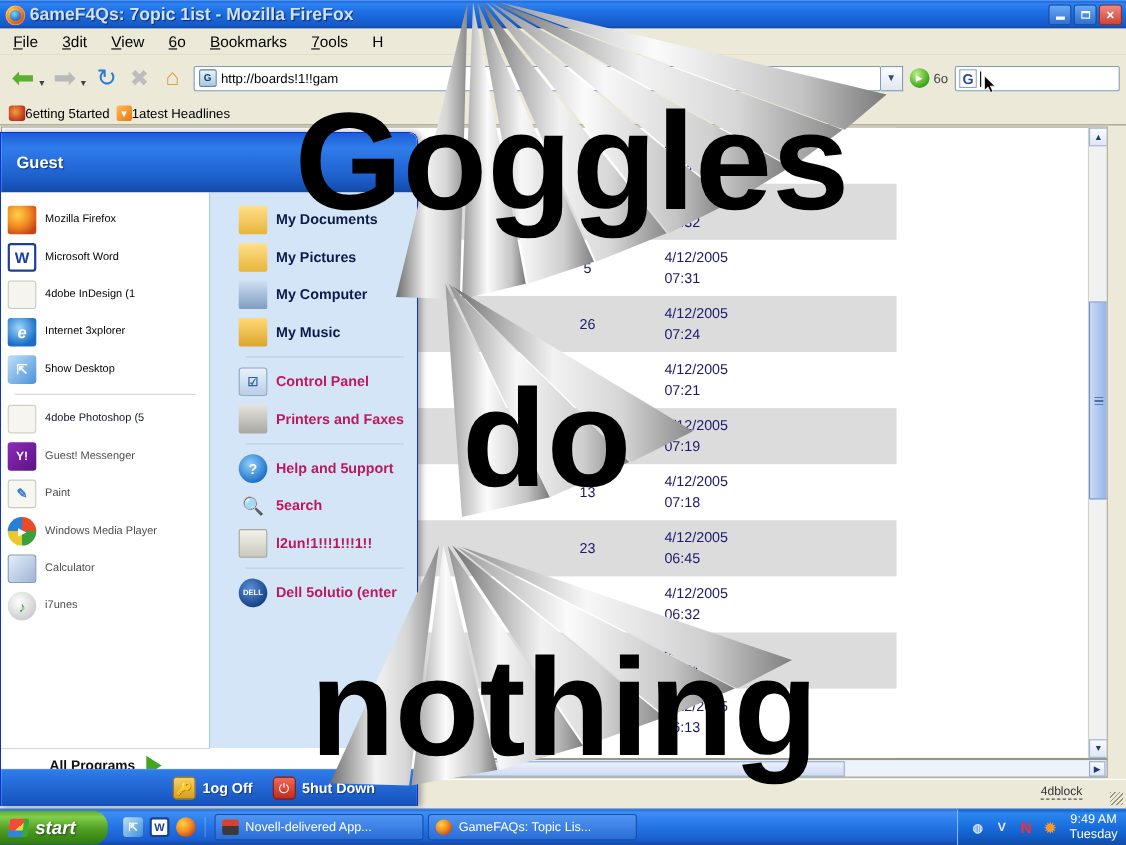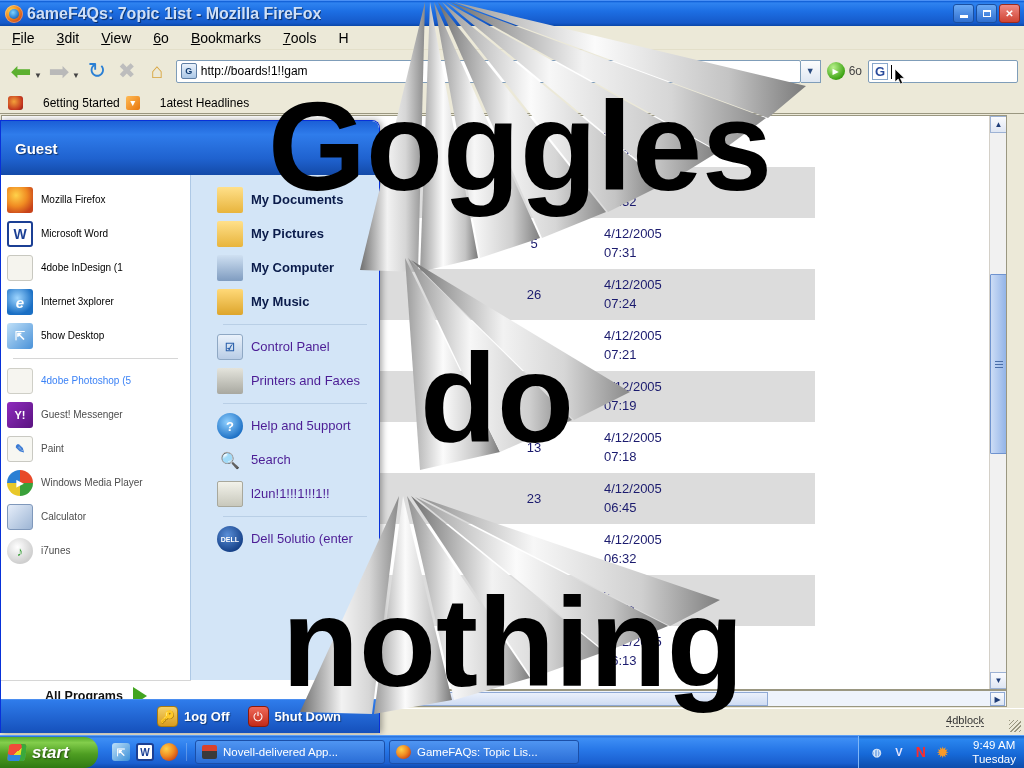--- a/index.html
+++ b/index.html
@@ -99,21 +99,21 @@
   #searchcursor{
     position:absolute;left:22px;top:4px;width:0;height:14px;border-left:1px solid #000;
   }
   .mousearrow{position:absolute;width:11px;height:16px;}
 
   
   #bkbar{
     position:absolute;left:0;top:92px;width:1024px;height:22px;background:#ece9d8;
     display:flex;align-items:center;padding-left:8px;gap:6px;border-bottom:1px solid #9a9781;
   }
-  #bkbar .bk{display:flex;gap:20px;font-size:12px;color:#000;}
+  #bkbar .bk{display:flex;gap:0;font-size:12px;color:#000;}
   .icon-fox{width:15px;height:14px;border-radius:3px;
     background:radial-gradient(circle at 40% 40%,#f3a13a,#c2331d 70%,#7d1f12);}
   .icon-rss{width:14px;height:14px;border-radius:2px;
     background:linear-gradient(135deg,#ffbb55,#e8760d);
     color:#fff;font-size:10px;display:flex;align-items:center;justify-content:center;}
 
   
   #viewport{
     position:absolute;left:1px;top:115px;width:1006px;height:575px;
     background:#fff;border:1px solid #9a9781;overflow:hidden;
@@ -195,21 +195,21 @@
     display:flex;align-items:center;padding-left:14px;
     border-top-right-radius:7px;
   }
   #sm-user{color:#fff;font-size:15px;font-weight:bold;text-shadow:1px 1px 1px rgba(0,0,0,.5);}
   #sm-body{display:flex;height:505px;}
   #sm-left{width:190px;background:#fff;padding-top:8px;}
   #sm-right{width:190px;background:#d3e5f7;padding-top:8px;border-left:1px solid #aec9e6;padding-left:20px;}
   .sm-item{display:flex;align-items:center;gap:8px;padding:4px 6px;min-height:32px;}
   .sm-item .lbl{font-size:10px;color:#000;line-height:1.12;}
   #sm-right .sm-item .lbl{font-size:13px;color:#0a1b4a;font-weight:bold;}
-  #sm-right .sm-item.plain .lbl{font-weight:normal;color:#4c1d95;}
+  #sm-right .sm-item.plain .lbl{font-weight:bold;color:#be185d;}
   .sm-ico{width:26px;height:26px;flex:none;border-radius:3px;display:flex;align-items:center;
     justify-content:center;font-size:13px;color:#fff;font-weight:bold;}
   .sm-sep{height:1px;background:#b9cfe6;margin:5px 12px;}
   #sm-left .sm-sep{background:#d6d6d6;}
   #sm-allprog{
     position:absolute;left:0;top:559px;width:190px;height:30px;
     display:flex;align-items:center;justify-content:center;gap:10px;
     border-top:1px solid #d6d6d6;background:#fff;
   }
   #sm-allprog .lbl{font-size:12.5px;font-weight:bold;color:#111;}
@@ -264,21 +264,21 @@
     color:#fff;font-size:11.5px;white-space:nowrap;overflow:hidden;
   }
   .task .tico{width:15px;height:14px;border-radius:2px;flex:none;}
   #tray{
     height:33px;display:flex;align-items:center;gap:7px;padding:0 8px 0 10px;flex:none;
     background:linear-gradient(to bottom,#1561c4 0%,#2a86ef 10%,#1669d8 55%,#0d4ba8 100%);
     border-left:1px solid #7fb6f8;
   }
   .tray-ico{width:15px;height:15px;display:flex;align-items:center;justify-content:center;
     font-size:11px;font-weight:bold;}
-  #clock{color:#fff;font-size:11.5px;text-align:center;line-height:1.25;margin-left:15px;}
+  #clock{color:#fff;font-size:11.5px;text-align:center;line-height:1.25;margin-left:3px;}
 
   
   #overlay{position:absolute;left:0;top:0;width:1024px;height:768px;pointer-events:none;z-index:50;}
   .bigtext{
     position:absolute;font-family:"Liberation Sans",sans-serif;
     font-weight:bold;color:#000;line-height:1;white-space:nowrap;
   }
 </style>
 </head>
 <body>
@@ -515,21 +515,21 @@
       </div>
       <div class="sm-item">
         <span class="sm-ico" style="background:linear-gradient(135deg,#bfe0f8,#4a92d8);color:#fff;font-size:12px">⇱</span>
         <span class="lbl">5how Desktop</span>
       </div>
 
       <div class="sm-sep"></div>
 
       <div class="sm-item">
         <span class="sm-ico" style="background:#f6f5f0;border:1px solid #cfcfc7"></span>
-        <span class="lbl" style="color:#3b82f6">4dobe Photoshop (5</span>
+        <span class="lbl" style="color:#0f172a">4dobe Photoshop (5</span>
       </div>
       <div class="sm-item">
         <span class="sm-ico" style="background:linear-gradient(135deg,#8e2bbd,#5a1380);font-size:11px">Y!</span>
         <span class="lbl" style="color:#4d4d4d">Guest! Messenger</span>
       </div>
       <div class="sm-item">
         <span class="sm-ico" style="background:#f7f7f2;border:1px solid #c9c9c2;color:#3a7ad4;font-size:12px">✎</span>
         <span class="lbl" style="color:#4d4d4d">Paint</span>
       </div>
       <div class="sm-item">

